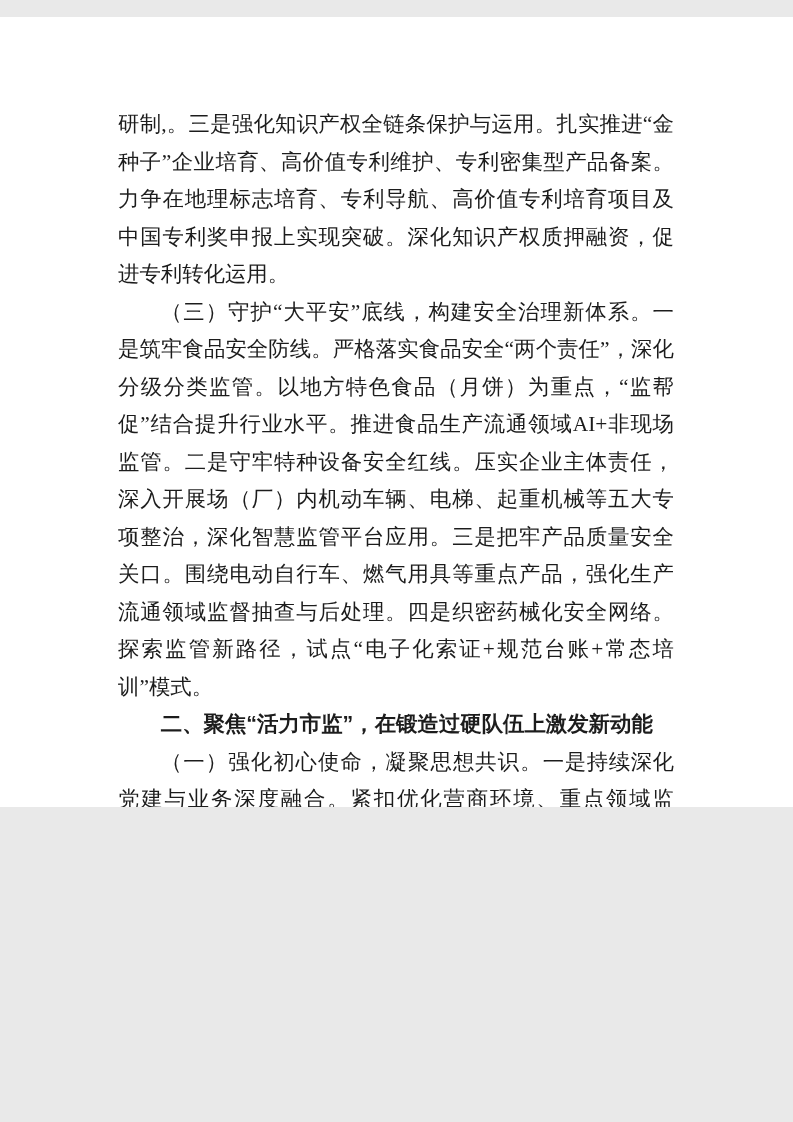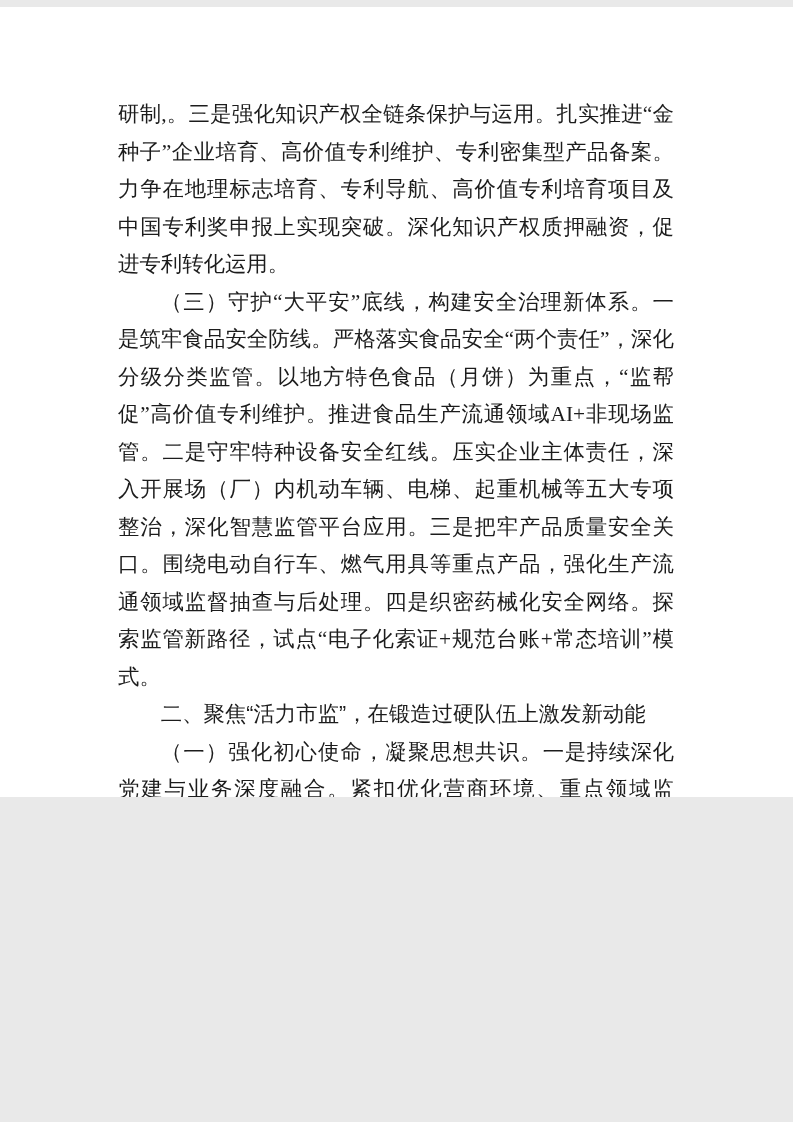--- a/index.html
+++ b/index.html
@@ -4,21 +4,21 @@
 <style>
   html, body {
     margin: 0;
     padding: 0;
     background: #e9e9e9;
   }
   .page {
     position: relative;
     width: 793px;
     height: 790px;
-    margin: 7px auto;
+    margin: 17px auto;
     background: #ffffff;
     overflow: hidden;
   }
   .text-block {
     position: absolute;
     left: 118px;
     top: 89px;
     width: 556px;
     font-family: "Liberation Serif", "DejaVu Serif", serif;
     font-size: 21.4px;
@@ -39,36 +39,36 @@
   
   .kaiti {
     letter-spacing: 0.5px;
   }
   
   .heading-para {
     margin: 0;
     padding: 0;
     text-indent: 2em;
     font-family: "Liberation Sans", "DejaVu Sans", sans-serif;
-    font-weight: normal;
+    font-weight: bold;
     letter-spacing: 0px;
   }
 </style>
 </head>
 <body>
 
 <div class="page">
   <div class="text-block">
 
     <p class="para no-indent">
       <span class="body-seg">研制,。三是强化知识产权全链条保护与运用。扎实推进“金种子”企业培育、高价值专利维护、专利密集型产品备案。力争在地理标志培育、专利导航、高价值专利培育项目及中国专利奖申报上实现突破。深化知识产权质押融资，促进专利转化运用。</span>
     </p>
 
     <p class="para">
-      <span class="kaiti">（三）守护“大平安”底线，构建安全治理新体系。</span><span class="body-seg">一是筑牢食品安全防线。严格落实食品安全“两个责任”，深化分级分类监管。以地方特色食品（月饼）为重点，“监帮促”高价值专利维护。推进食品生产流通领域AI+非现场监管。二是守牢特种设备安全红线。压实企业主体责任，深入开展场（厂）内机动车辆、电梯、起重机械等五大专项整治，深化智慧监管平台应用。三是把牢产品质量安全关口。围绕电动自行车、燃气用具等重点产品，强化生产流通领域监督抽查与后处理。四是织密药械化安全网络。探索监管新路径，试点“电子化索证+规范台账+常态培训”模式。</span>
+      <span class="kaiti">（三）守护“大平安”底线，构建安全治理新体系。</span><span class="body-seg">一是筑牢食品安全防线。严格落实食品安全“两个责任”，深化分级分类监管。以地方特色食品（月饼）为重点，“监帮促”结合提升行业水平。推进食品生产流通领域AI+非现场监管。二是守牢特种设备安全红线。压实企业主体责任，深入开展场（厂）内机动车辆、电梯、起重机械等五大专项整治，深化智慧监管平台应用。三是把牢产品质量安全关口。围绕电动自行车、燃气用具等重点产品，强化生产流通领域监督抽查与后处理。四是织密药械化安全网络。探索监管新路径，试点“电子化索证+规范台账+常态培训”模式。</span>
     </p>
 
     <p class="heading-para">
       <span>二、聚焦“活力市监”，在锻造过硬队伍上激发新动能</span>
     </p>
 
     <p class="para">
       <span class="kaiti">（一）强化初心使命，凝聚思想共识。</span><span class="body-seg">一是持续深化党建与业务深度融合。紧扣优化营商环境、重点领域监管、全国统一大市场建设等中心工作设计党委及机关支部学习议题，将学习上级精神与区局攻坚破难实践、党建课题建设结合。二是深化“一单位一品牌、一支部一特色、一书记一项目、一党员一风采”活动创建。每季度开展支部党建活动，形成特色基层市场监管服务方阵，实现全局上下党建业务融合。三是丰富“市说新语”等理论宣讲载体，扩大“8090青</span>
     </p>
 

